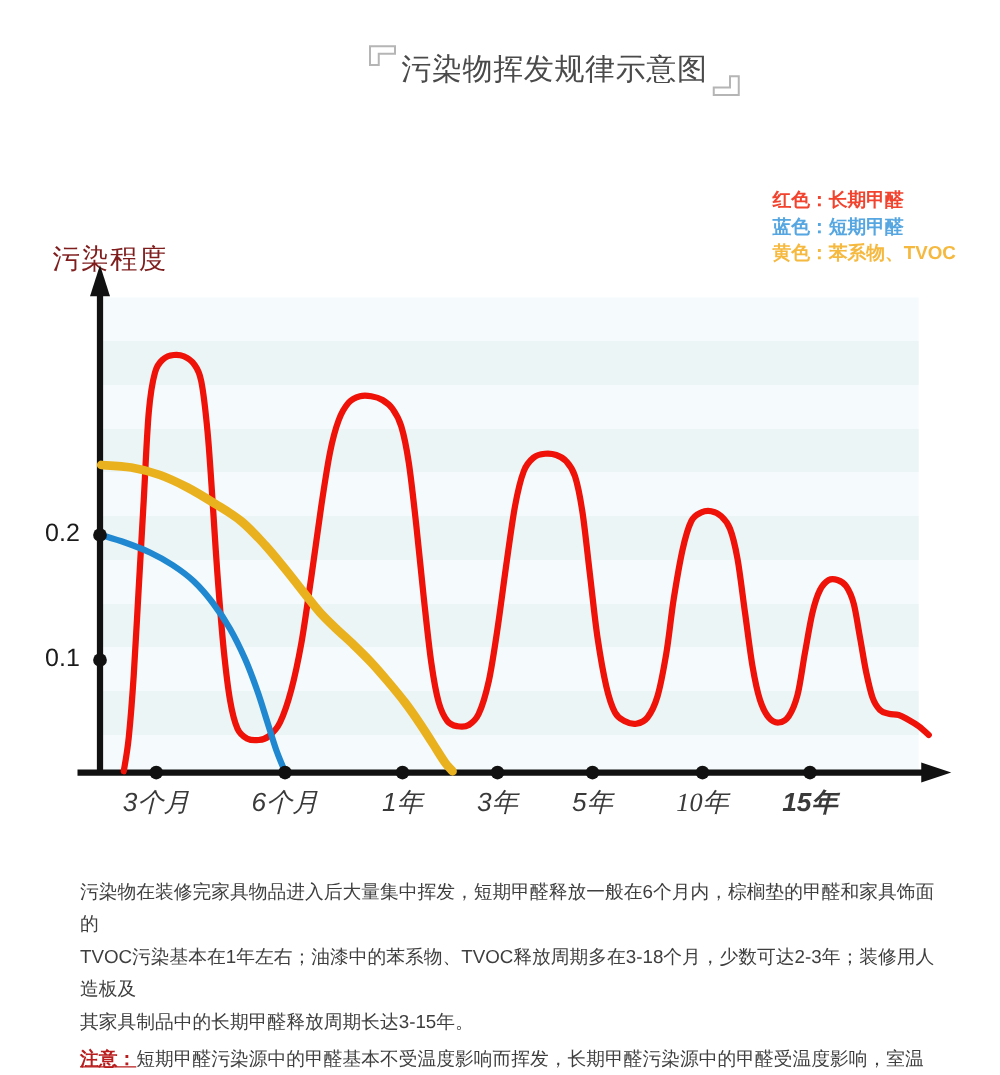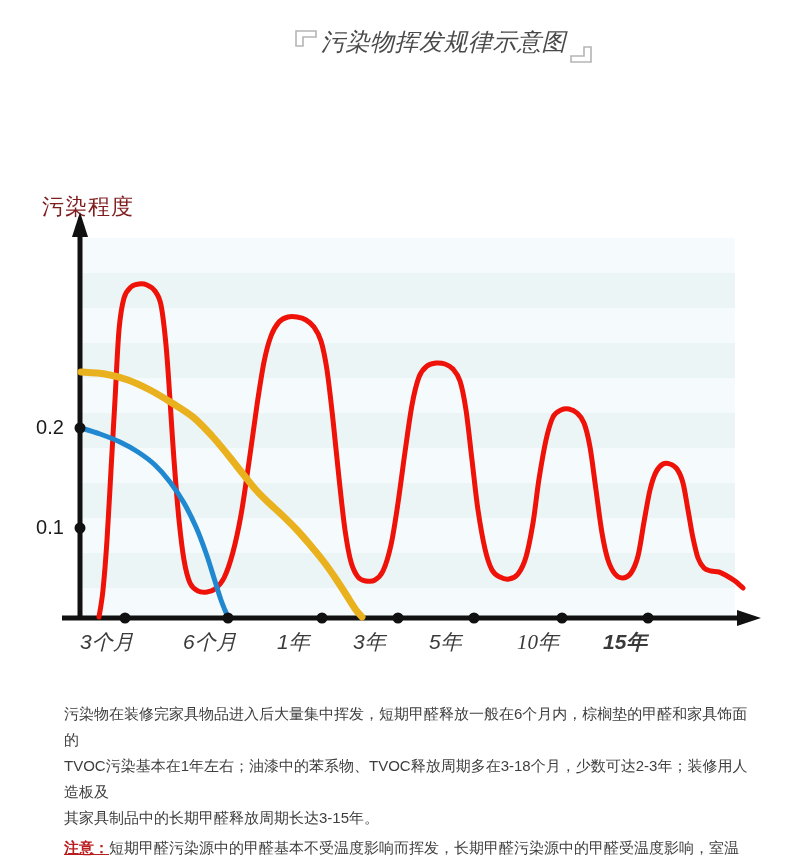--- a/index.html
+++ b/index.html
@@ -1,37 +1,37 @@
 <!DOCTYPE html>
 <html><head>
 <meta charset="utf-8">
 <style>
   html,body{margin:0;padding:0;background:#fff;}
   .page{position:relative;width:800px;height:860px;background:#fff;overflow:hidden;
         font-family:"Liberation Sans","DejaVu Sans",sans-serif;}
 
   
-  .title-wrap{position:absolute;left:294px;top:18px;display:flex;align-items:center;font-style:italic;}
+  .title-wrap{position:absolute;left:294px;top:32px;display:flex;align-items:flex-start;}
   .title-wrap h1{margin:10px 3px 0 3px;font-size:24px;font-weight:500;color:#4a4a4a;
                  letter-spacing:.5px;line-height:1.2;}
   .br-svg{flex:0 0 auto;}
   .br-tl{margin-top:2px;}
   .br-br{align-self:flex-end;margin-bottom:-8px;}
 
   
   .legend{position:absolute;left:618px;top:150px;font-size:15px;font-weight:bold;line-height:21px;}
   .legend-row{white-space:nowrap;}
 
   
   .chart{position:absolute;left:0;top:0;width:800px;height:700px;}
   .stripes{position:absolute;left:82px;top:238px;width:653px;height:380px;
            background:repeating-linear-gradient(180deg,#f5fbfc 0px,#f5fbfc 35px,#ebf5f6 35px,#ebf5f6 70px);}
   .ylab{position:absolute;left:42px;top:192px;font-size:22px;color:#7f1d1d;letter-spacing:1px;}
   #chart-svg{position:absolute;left:0;top:0;}
-  .xtick{position:absolute;top:628px;width:90px;font-size:21px;
+  .xtick{position:absolute;top:628px;width:90px;text-align:center;font-size:21px;
          font-style:italic;color:#3a3a3a;}
   .ytick{position:absolute;left:28px;width:44px;text-align:center;font-size:20px;color:#1b1b1b;}
 
   
   .notes{position:absolute;left:60px;top:697px;width:700px;font-size:15px;line-height:26px;
          color:#3e3e3e;}
   .notes p{margin:4px;white-space:pre-line;}
   .notes .p2{margin-top:4px;}
   .notes b{color:#b91c1c;text-decoration:underline;}
 </style>
@@ -43,20 +43,25 @@
   <div class="title-wrap">
     <svg class="br-svg br-tl" width="24" height="20" viewBox="0 0 24 20">
       <path d="M2 18 L2 3 L22 3 L22 9 L9 9 L9 18 Z" fill="none" stroke="#b5b5b5" stroke-width="1.6"></path>
     </svg>
     <h1>污染物挥发规律示意图</h1>
     <svg class="br-svg br-br" width="24" height="20" viewBox="0 0 24 20">
       <path d="M22 2 L22 17 L2 17 L2 11 L15 11 L15 2 Z" fill="none" stroke="#b5b5b5" stroke-width="1.6"></path>
     </svg>
   </div>
 
+  <div class="legend" id="legend">
+      <div class="legend-row" style="color: rgb(242, 67, 47);">红色：长期甲醛</div>
+      <div class="legend-row" style="color: rgb(85, 166, 225);">蓝色：短期甲醛</div>
+      <div class="legend-row" style="color: rgb(246, 185, 63);">黄色：苯系物、TVOC</div>
+    </div>
 
   <div class="chart" id="chart-area">
     <div class="stripes"></div>
     <div class="ylab">污染程度</div>
 
     <svg id="chart-svg" width="800" height="700" viewBox="0 0 800 700">
 
       <line x1="80" y1="232" x2="80" y2="620" stroke="#111" stroke-width="5"></line>
       <polygon points="80,212 72,237 88,237" fill="#111"></polygon>
       <line x1="62" y1="618" x2="742" y2="618" stroke="#111" stroke-width="5"></line>

